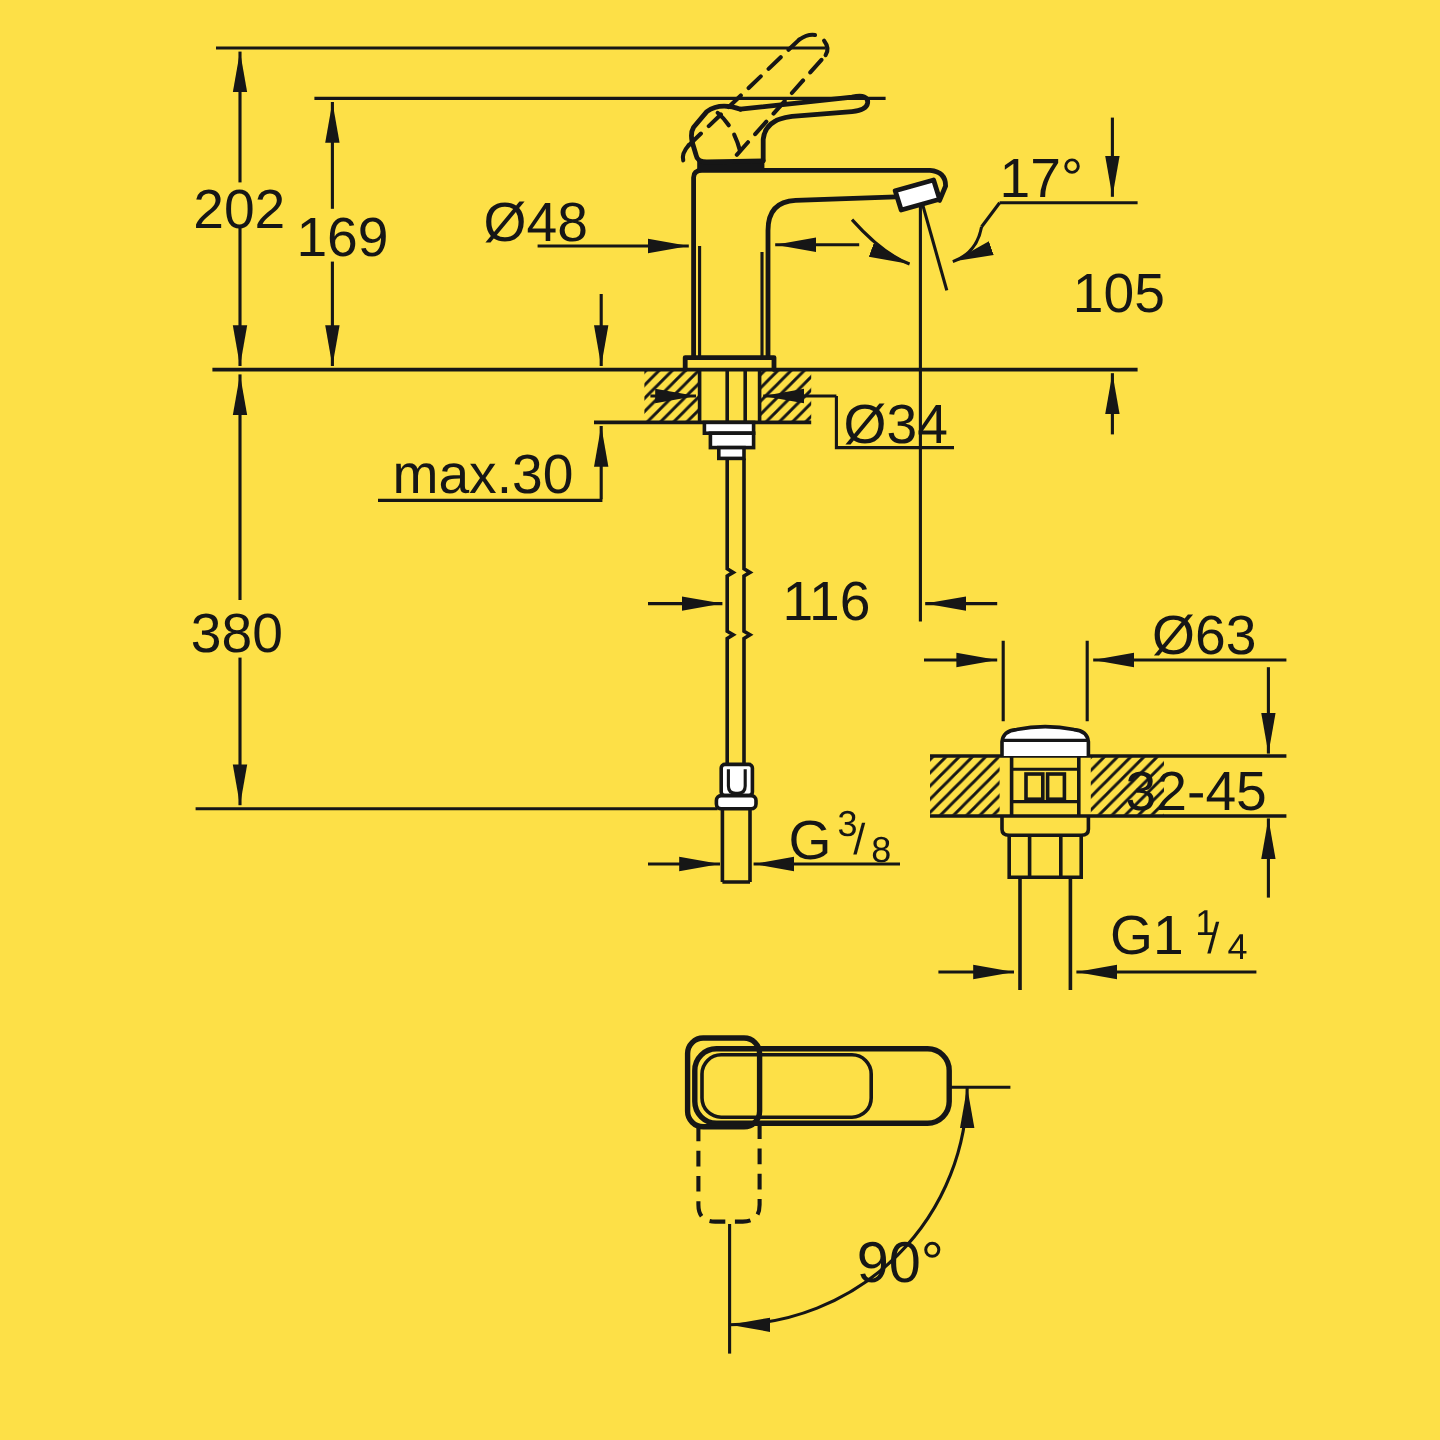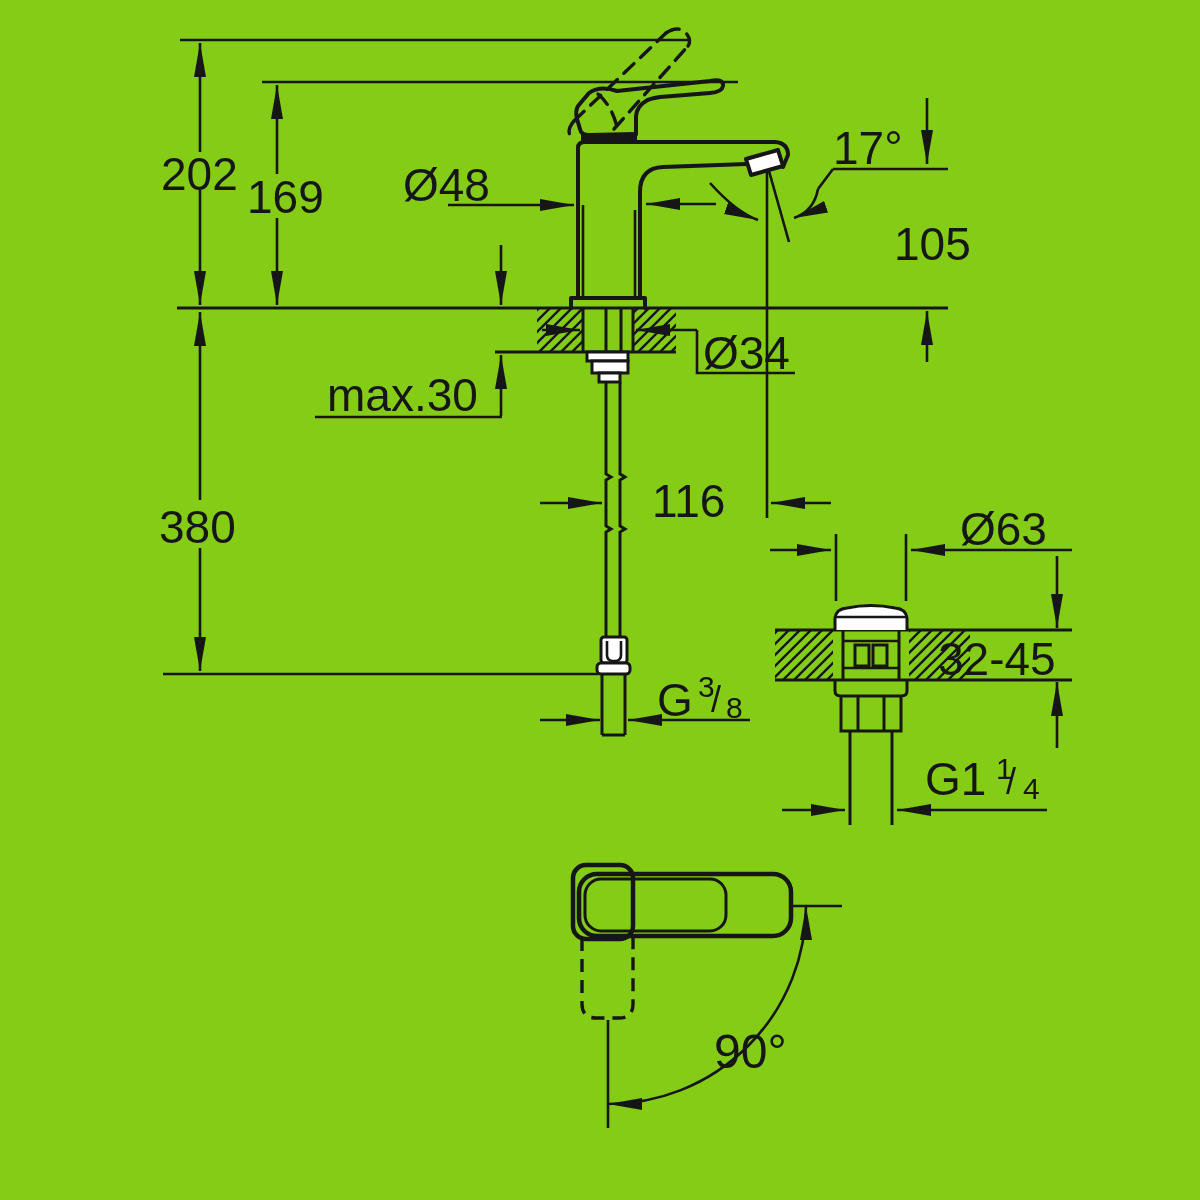--- a/index.html
+++ b/index.html
@@ -1,16 +1,16 @@
 <!DOCTYPE html>
 <html><head>
 <meta charset="utf-8">
 <style>
   html,body{margin:0;padding:0;background:#ffffff;}
-  .canvas{position:relative;width:1200px;height:1200px;background:#84cc16;overflow:hidden;}
+  .canvas{position:relative;width:1200px;height:1200px;background:#fde047;overflow:hidden;}
   svg{display:block;}
   text{font-family:"Liberation Sans","DejaVu Sans",sans-serif;fill:#161616;}
   .t46{font-size:46px;}
   .t30{font-size:30px;}
   .t36{font-size:36px;}
   .t48{font-size:48px;}
   .ol{stroke:#161616;stroke-width:4;fill:none;stroke-linecap:round;stroke-linejoin:round;}
   .ol2{stroke:#161616;stroke-width:3;fill:none;stroke-linecap:butt;}
   .thin{stroke:#161616;stroke-width:2.6;fill:none;}
   .dim{stroke:#161616;stroke-width:2.6;fill:none;}

